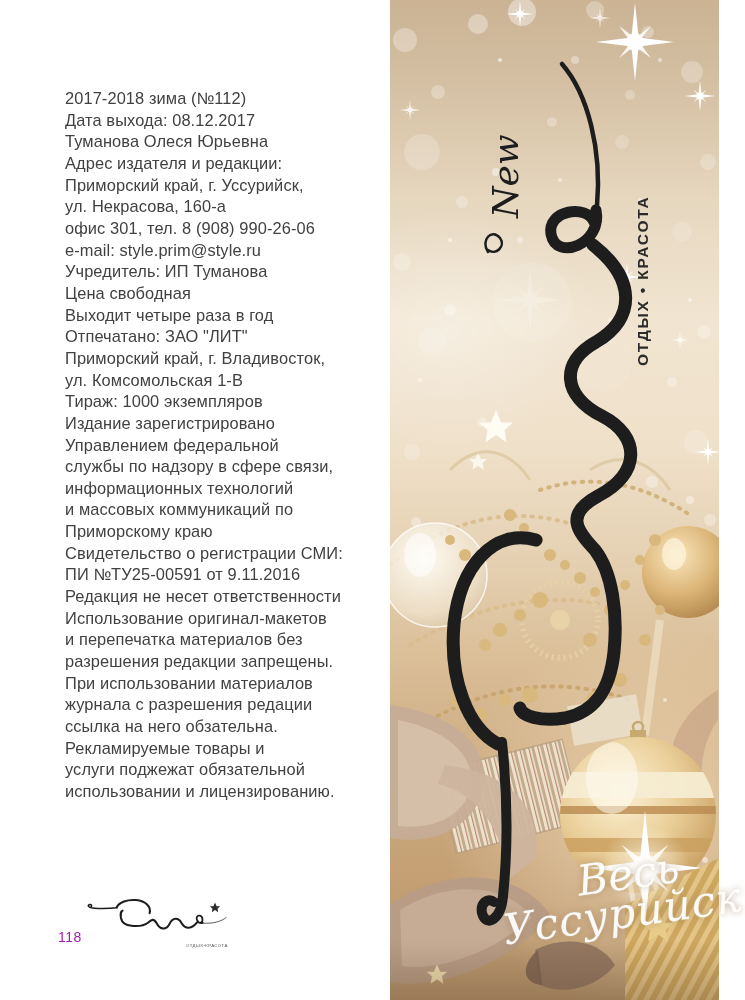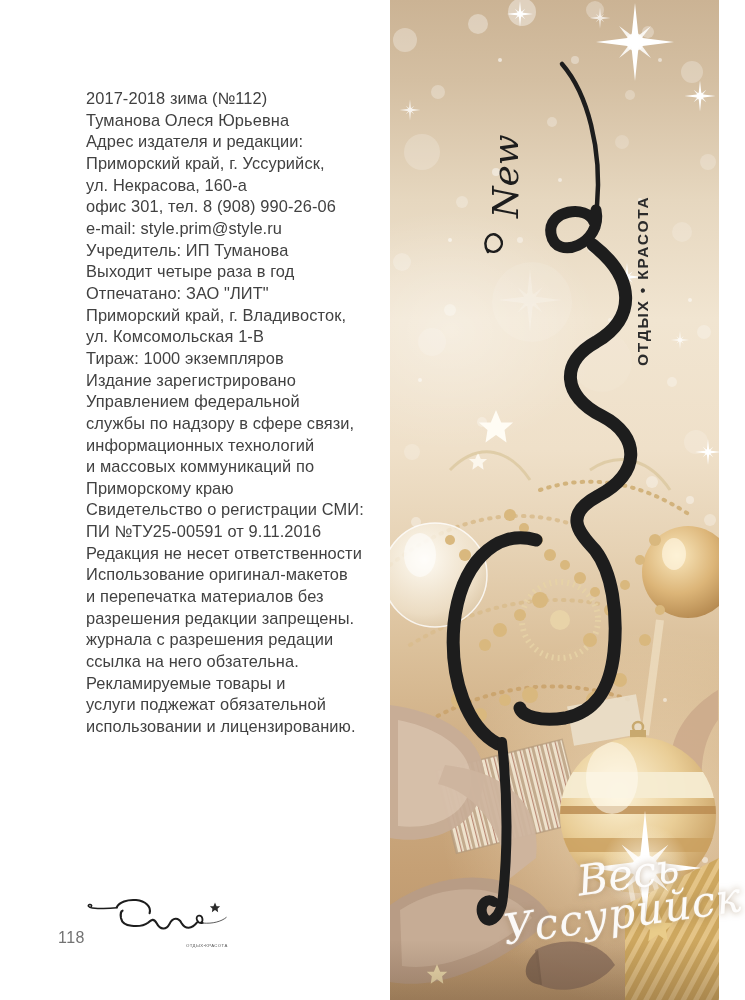--- a/index.html
+++ b/index.html
@@ -3,74 +3,77 @@
 <meta charset="utf-8">
 <style>
   html,body{margin:0;padding:0;background:#ffffff;}
   .page{
     position:relative;width:745px;height:1000px;background:#ffffff;overflow:hidden;
     font-family:"Liberation Sans",sans-serif;
   }
   .imprint{
     position:absolute;left:65px;top:88px;width:330px;
     font-size:16.4px;line-height:21.65px;letter-spacing:.1px;
-    color:#414141;font-weight:400;margin-left:21px;
+    color:#414141;font-weight:400;
   }
   .photo-wrap{
     position:absolute;left:390px;top:0;width:329px;height:1000px;overflow:visible;
   }
   .photo-wrap svg{display:block;}
   .watermark{
     position:absolute;left:505px;top:868px;width:260px;height:130px;
     transform:rotate(-8deg);transform-origin:left bottom;
     color:rgba(255,255,255,.92);
     font-family:"DejaVu Serif",serif;font-style:italic;
     text-shadow:0 0 7px rgba(150,118,80,.65), 0 0 2px rgba(255,255,255,.5);
     pointer-events:none;
   }
   .watermark .wm1{position:absolute;left:88px;top:0;font-size:42px;}
   .watermark .wm2{position:absolute;left:8px;top:38px;font-size:42px;letter-spacing:1px;}
   .page-number{
-    position:absolute;left:58px;top:929px;font-size:16px;color:#737373;letter-spacing:.5px;
+    position:absolute;left:58px;top:929px;font-size:14px;color:#a21caf;letter-spacing:.5px;
   }
   .footer-logo{
     position:absolute;left:86px;top:897px;width:160px;height:64px;
   }
 </style>
 </head>
 <body>
 
 <div class="page">
 
   <div class="imprint">
       <div>2017-2018 зима (№112)</div>
+      <div>Дата выхода: 08.12.2017</div>
       <div>Туманова Олеся Юрьевна</div>
       <div>Адрес издателя и редакции:</div>
       <div>Приморский край, г. Уссурийск,</div>
       <div>ул. Некрасова, 160-а</div>
       <div>офис 301, тел. 8 (908) 990-26-06</div>
       <div>e-mail: style.prim@style.ru</div>
       <div>Учредитель: ИП Туманова</div>
+      <div>Цена свободная</div>
       <div>Выходит четыре раза в год</div>
       <div>Отпечатано: ЗАО "ЛИТ"</div>
       <div>Приморский край, г. Владивосток,</div>
       <div>ул. Комсомольская 1-В</div>
       <div>Тираж: 1000 экземпляров</div>
       <div>Издание зарегистрировано</div>
       <div>Управлением федеральной</div>
       <div>службы по надзору в сфере связи,</div>
       <div>информационных технологий</div>
       <div>и массовых коммуникаций по</div>
       <div>Приморскому краю</div>
       <div>Свидетельство о регистрации СМИ:</div>
       <div>ПИ №ТУ25-00591 от 9.11.2016</div>
       <div>Редакция не несет ответственности</div>
       <div>Использование оригинал-макетов</div>
       <div>и перепечатка материалов без</div>
       <div>разрешения редакции запрещены.</div>
+      <div>При использовании материалов</div>
       <div>журнала с разрешения редации</div>
       <div>ссылка на него обзательна.</div>
       <div>Рекламируемые товары и</div>
       <div>услуги поджежат обязательной</div>
       <div>использовании и лицензированию.</div>
     </div>
 
   <div class="photo-wrap">
     <svg width="329" height="1000" viewBox="0 0 329 1000" xmlns="http://www.w3.org/2000/svg">
       <defs>

